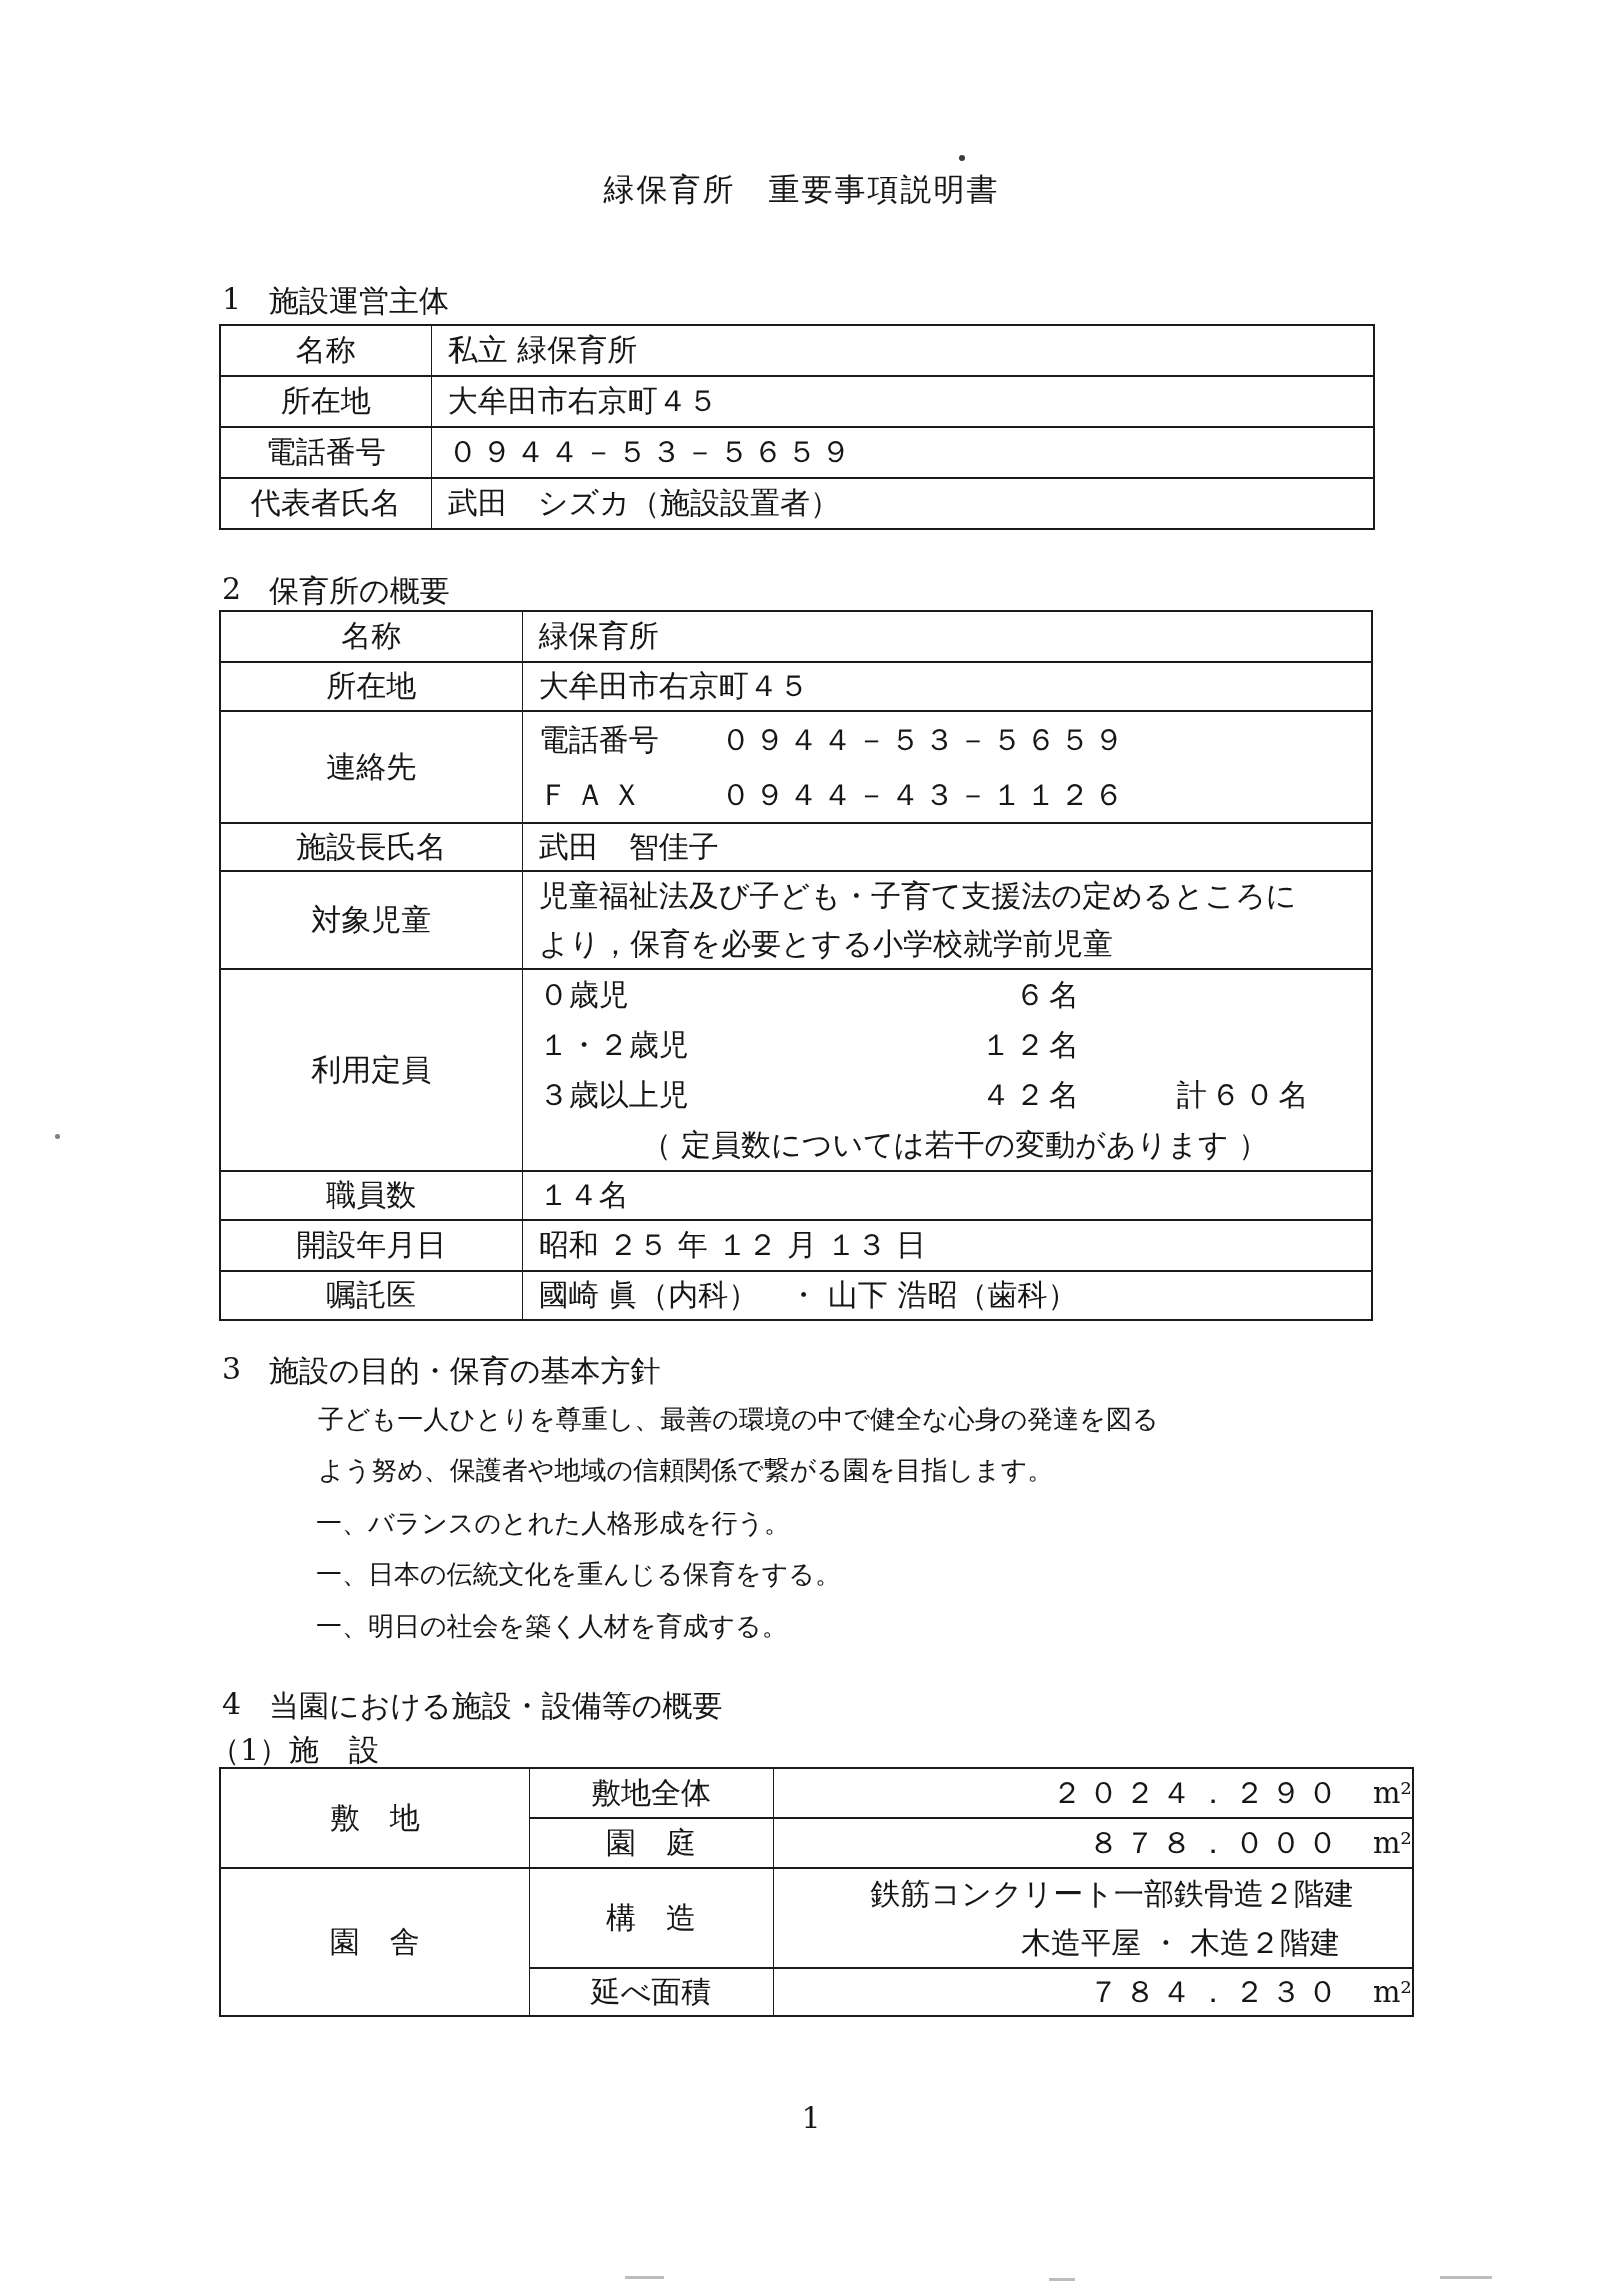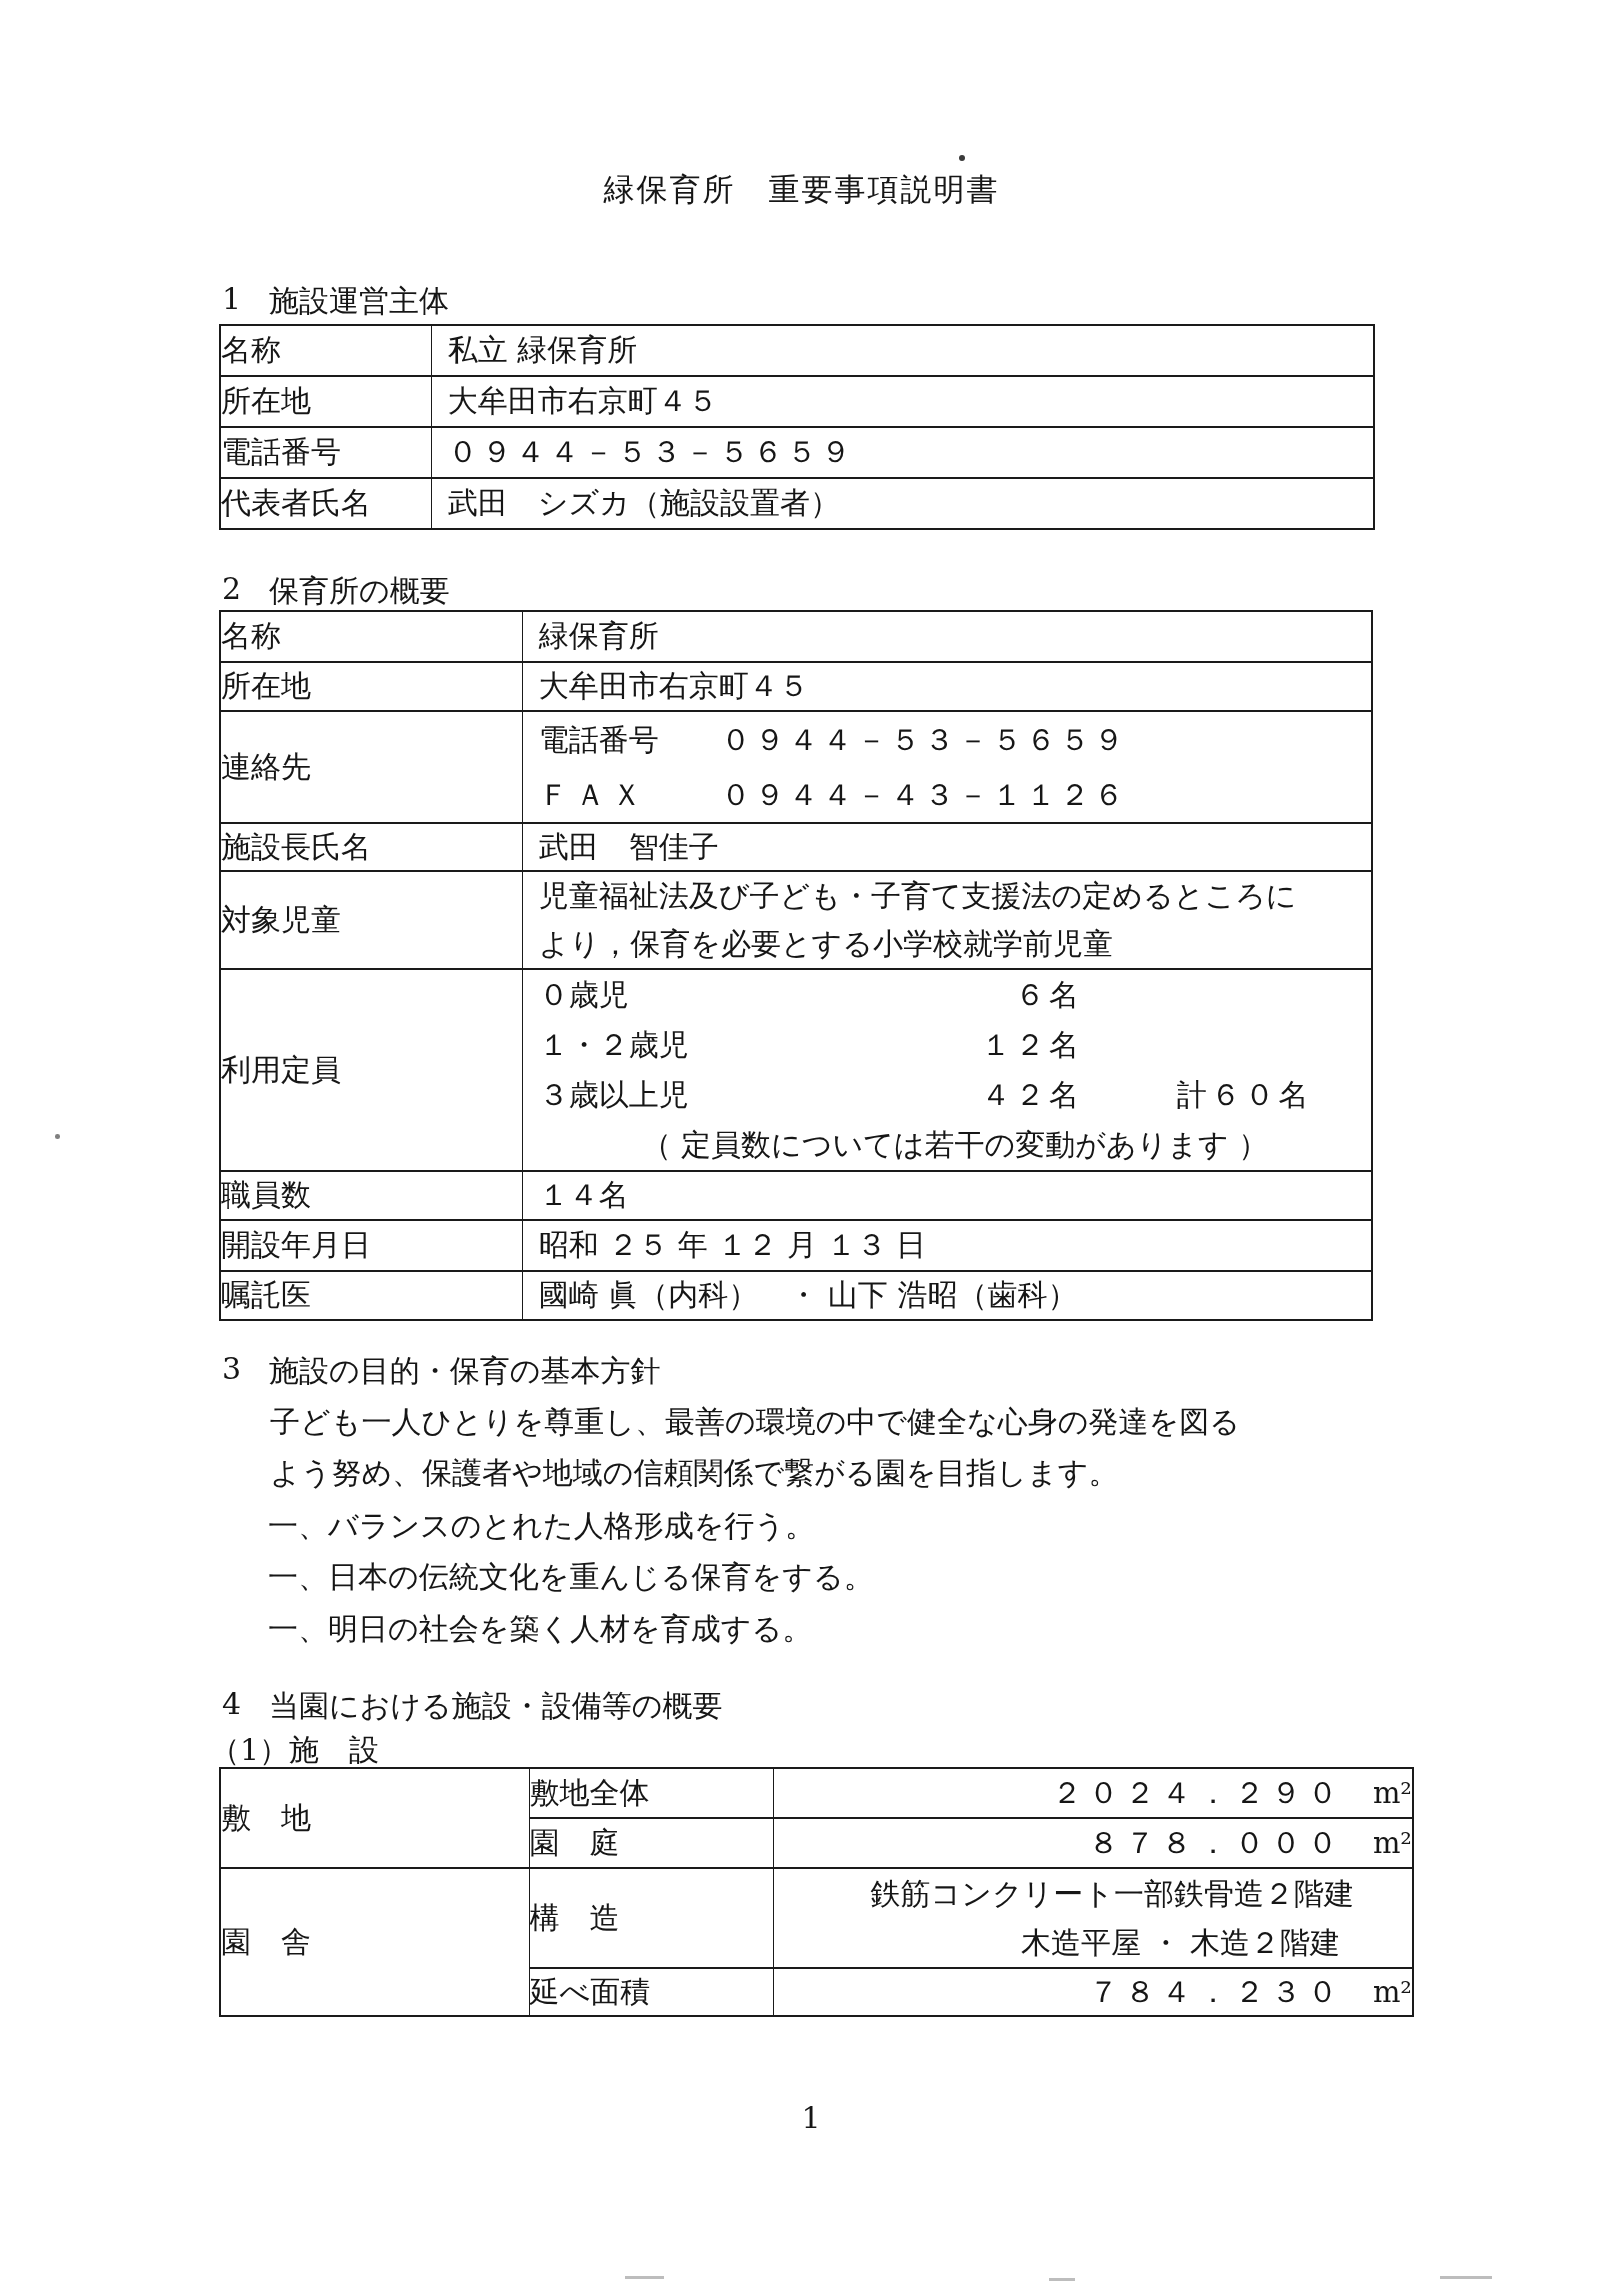--- a/index.html
+++ b/index.html
@@ -20,39 +20,39 @@
     font-size:31px;letter-spacing:2px;
     font-weight:500;
   }
 
   
   .sec-heading{display:flex;font-size:30px;}
   .sec-num{width:47px;flex:none;}
   .sub-heading{font-size:30px;}
 
   
-  .body-line{font-size:30px;white-space:nowrap;}
+  .body-line{font-size:26px;white-space:nowrap;margin-left:48px;}
 
   
   table.tbl{
     position:absolute;
     border-collapse:collapse;
     table-layout:fixed;
     border:2.6px solid #1a1a1a;
   }
   .tbl td{
     border:1.3px solid #1a1a1a;
     border-top-width:2.6px;
     border-bottom-width:2.6px;
     vertical-align:middle;
     font-size:30px;
     padding:0;
     overflow:hidden;
   }
-  td.lbl{}
+  td.lbl{text-align:center;}
   td.val{padding-left:16.3px;white-space:nowrap;}
   .num{letter-spacing:3.9px;}
 
   
   .contact-line{line-height:55px;white-space:nowrap;}
   .contact-label{display:inline-block;width:182px;}
   .fax-label{letter-spacing:6.5px;}
   .tc-line{line-height:48px;white-space:nowrap;}
   .cap-line{display:flex;line-height:50px;white-space:nowrap;}
   .cap-age{width:391px;flex:none;}

